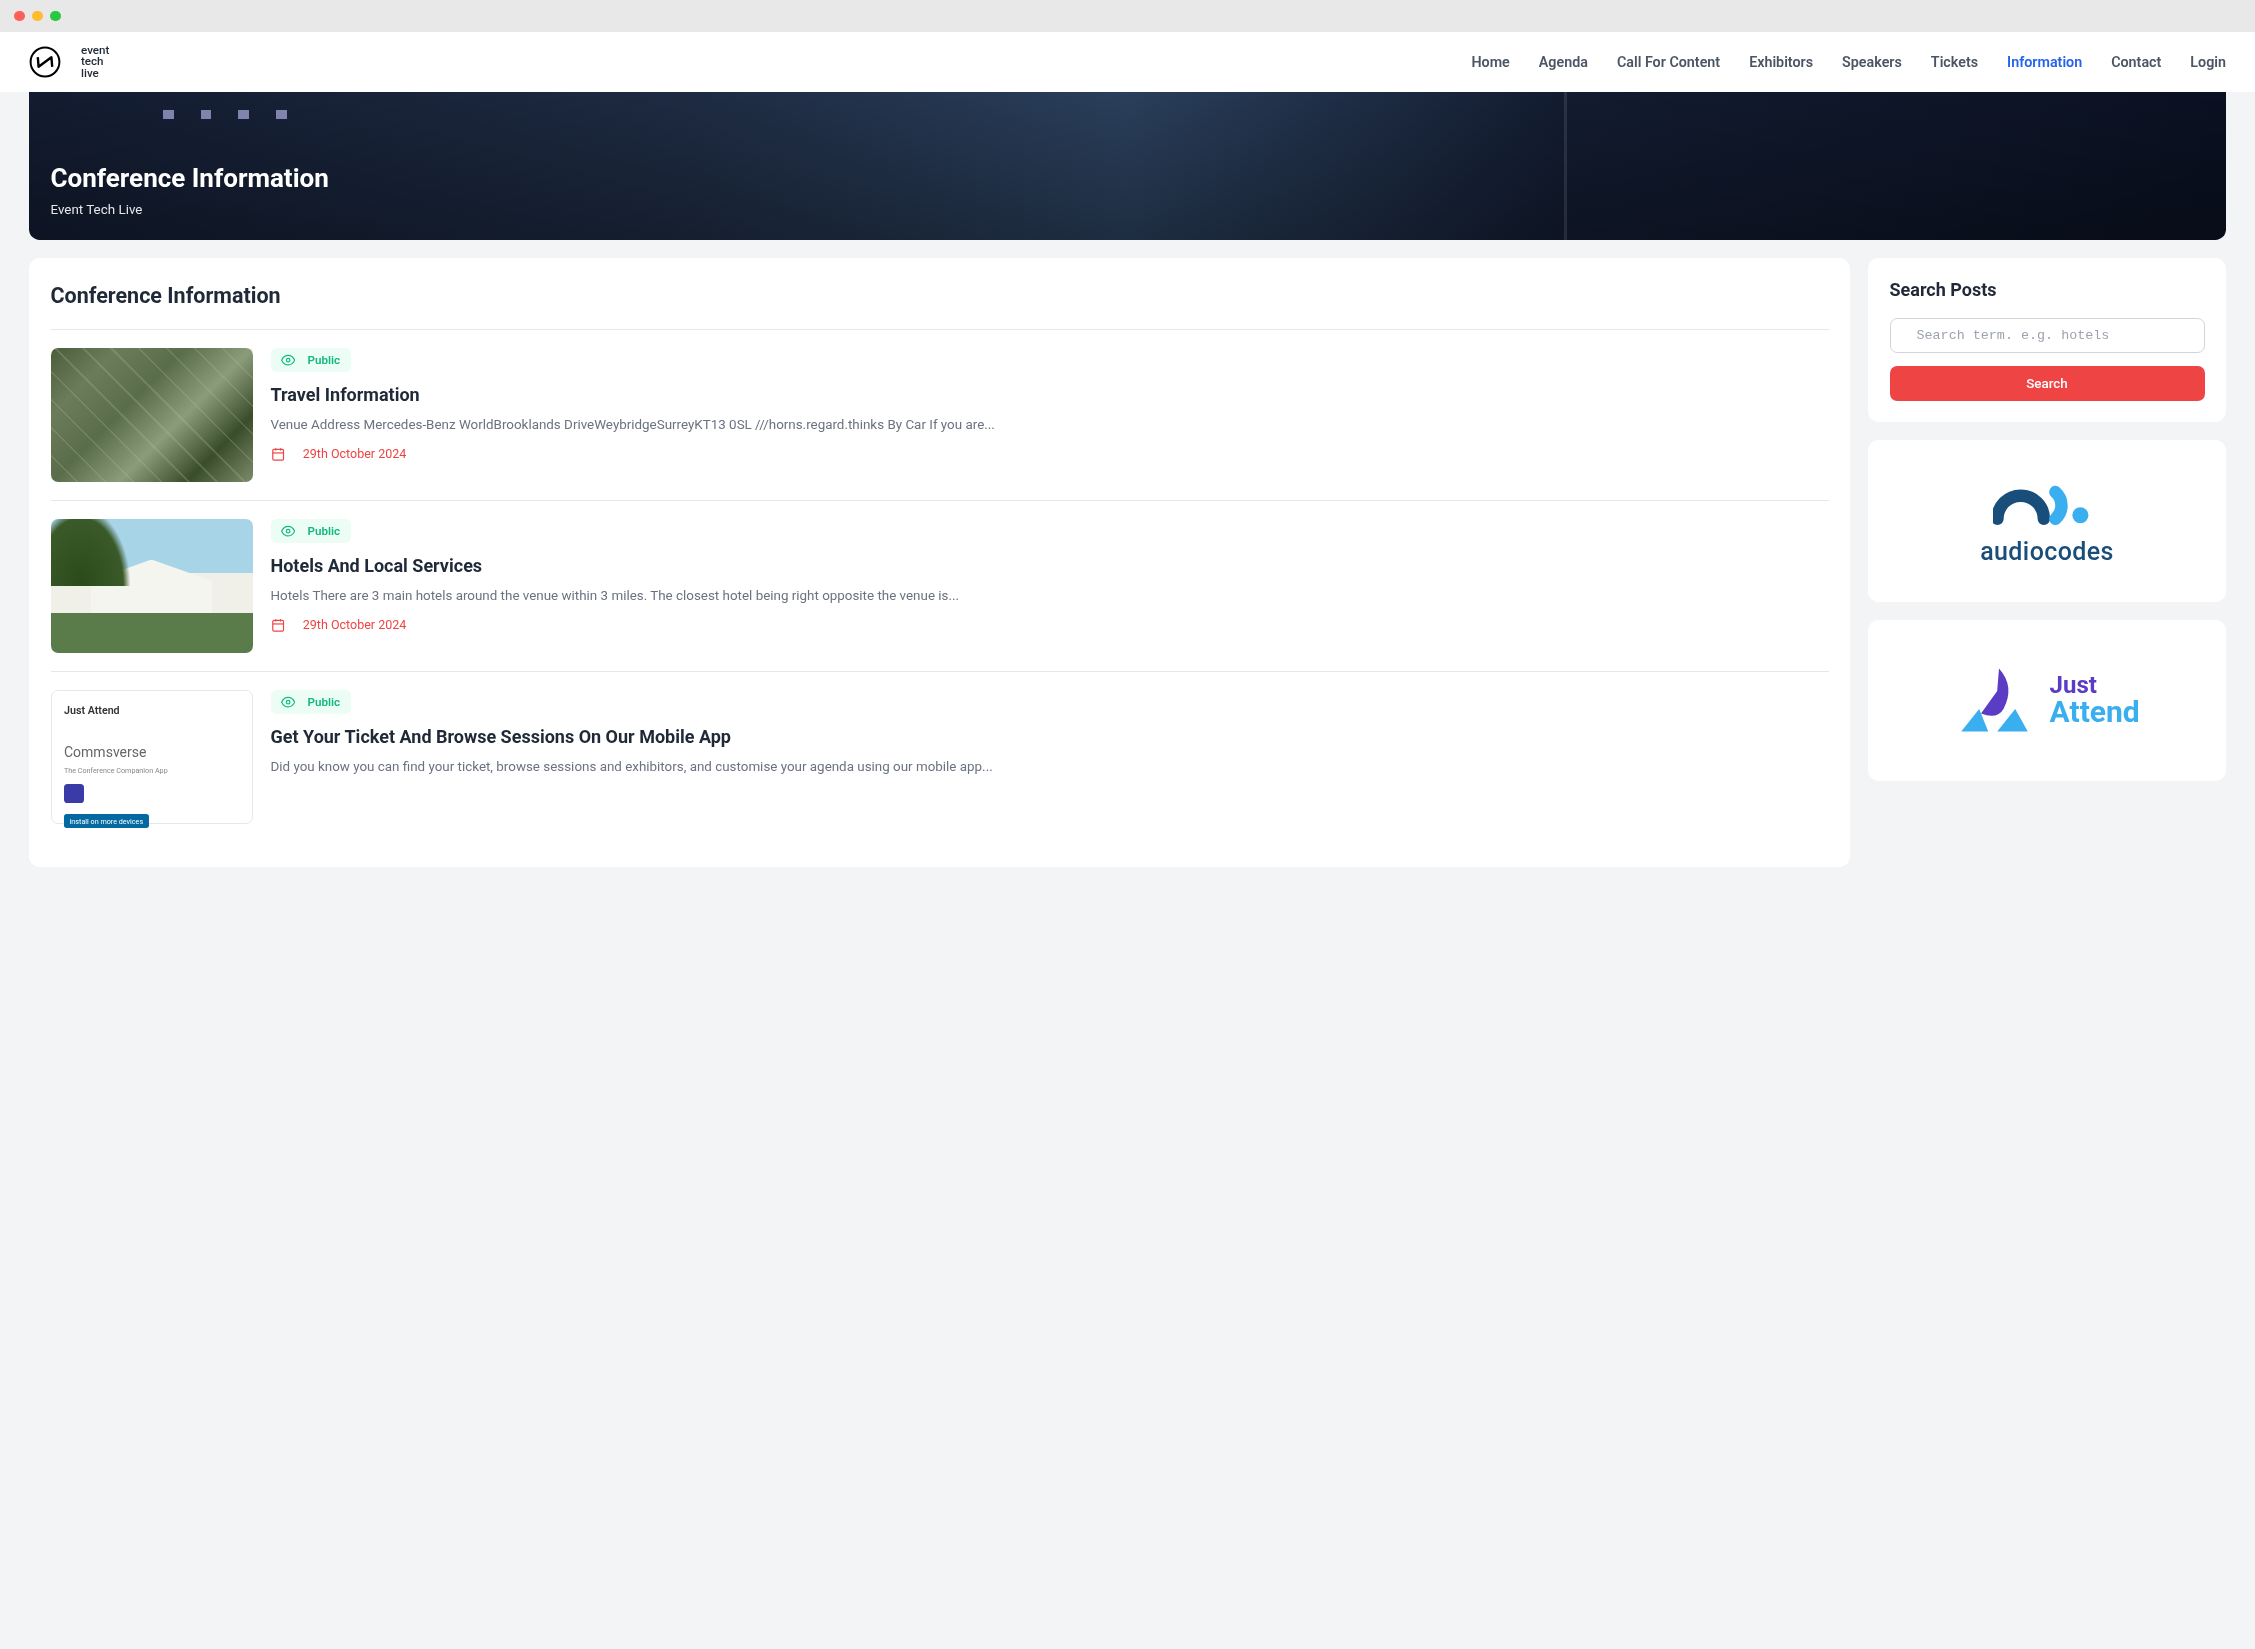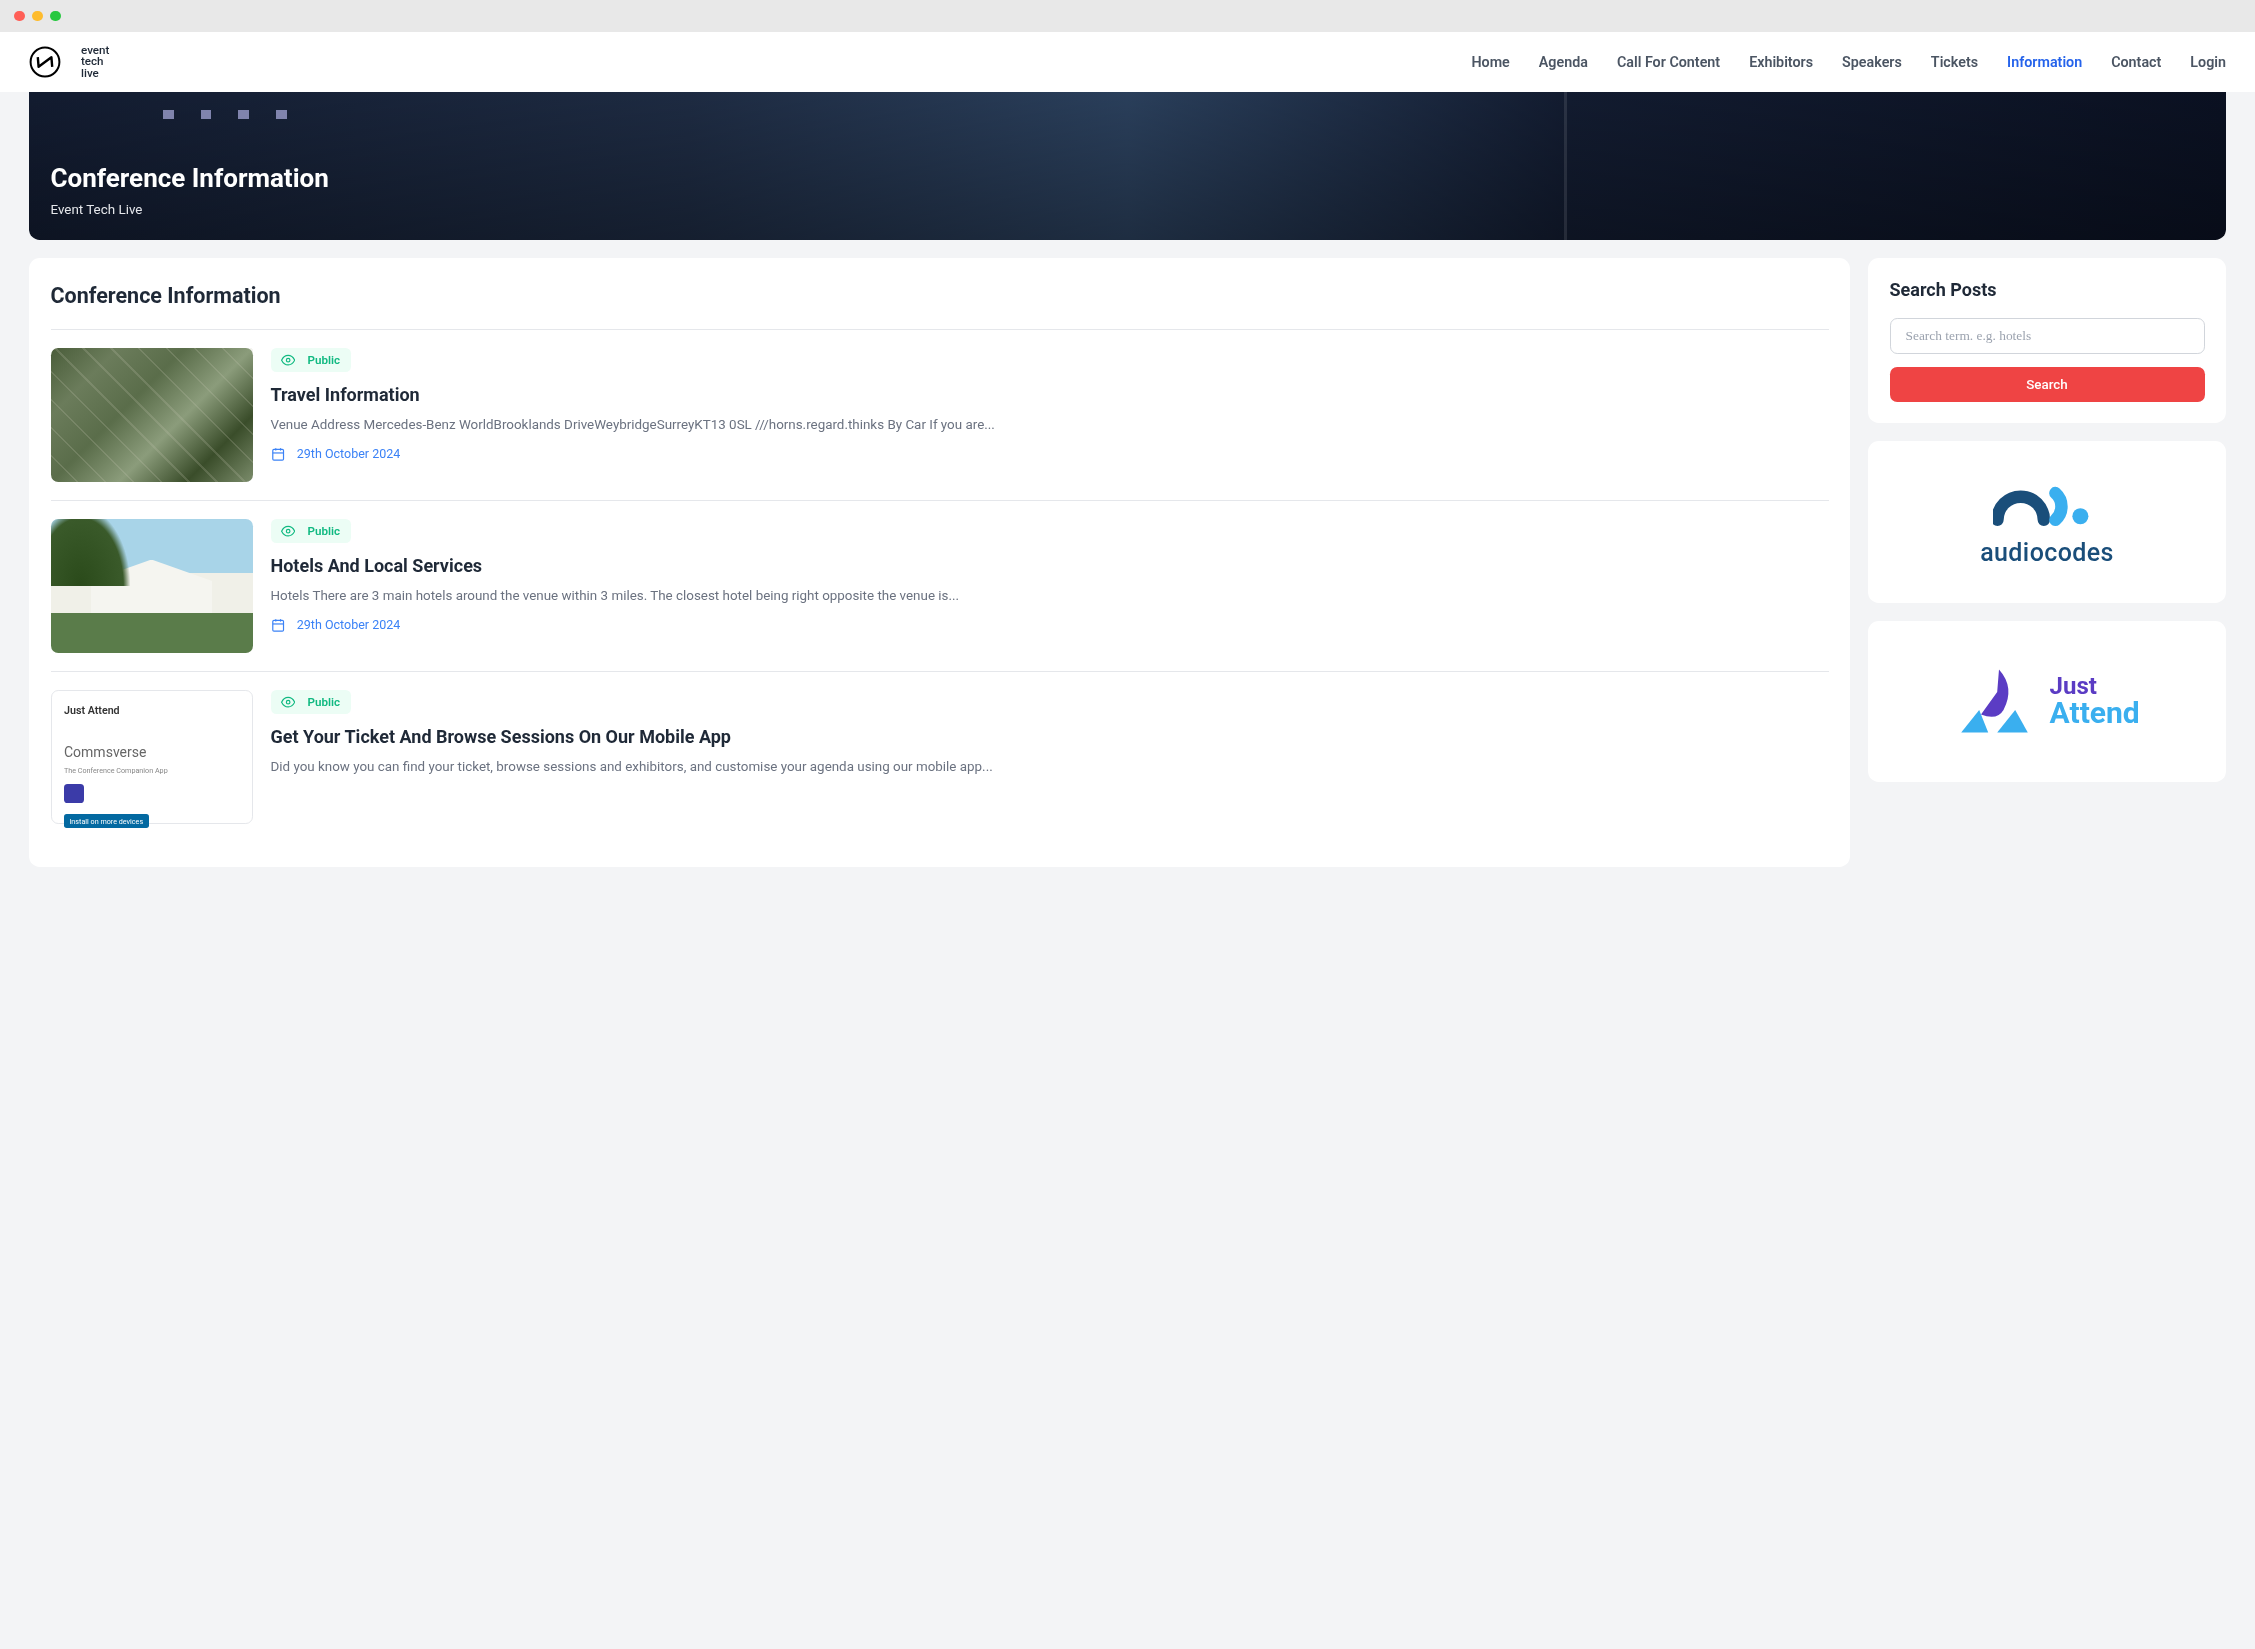--- a/index.html
+++ b/index.html
@@ -255,22 +255,22 @@
     .post-excerpt {
       font-size: 13.4px;
       color: #6b7280;
       line-height: 1.6;
       margin-bottom: 10.7px;
     }
 
     .post-date {
       display: flex;
       align-items: center;
-      gap: 12px;
-      color: #3b82f6;
+      gap: 18px;
+      color: #ef4444;
       font-size: 12.5px;
     }
 
     .post-date svg {
       width: 14.3px;
       height: 14.3px;
     }
 
     
     .sidebar {
@@ -288,27 +288,27 @@
 
     .sidebar-title {
       font-size: 18px;
       font-weight: 700;
       color: #1f2937;
       margin-bottom: 18px;
     }
 
     .search-input {
       width: 100%;
-      padding: 9px 15px;
+      padding: 9px 26px;
       border: 0.9px solid #d1d5db;
       border-radius: 7.2px;
       font-size: 13.4px;
       color: #701a75;
       margin-bottom: 12.5px;
-      font-family: Liberation Serif, serif;
+      font-family: Liberation Mono, monospace;
     }
 
     .search-input::placeholder {
       color: #9ca3af;
     }
 
     .search-button {
       width: 100%;
       padding: 9.9px;
       background: #ef4444;

